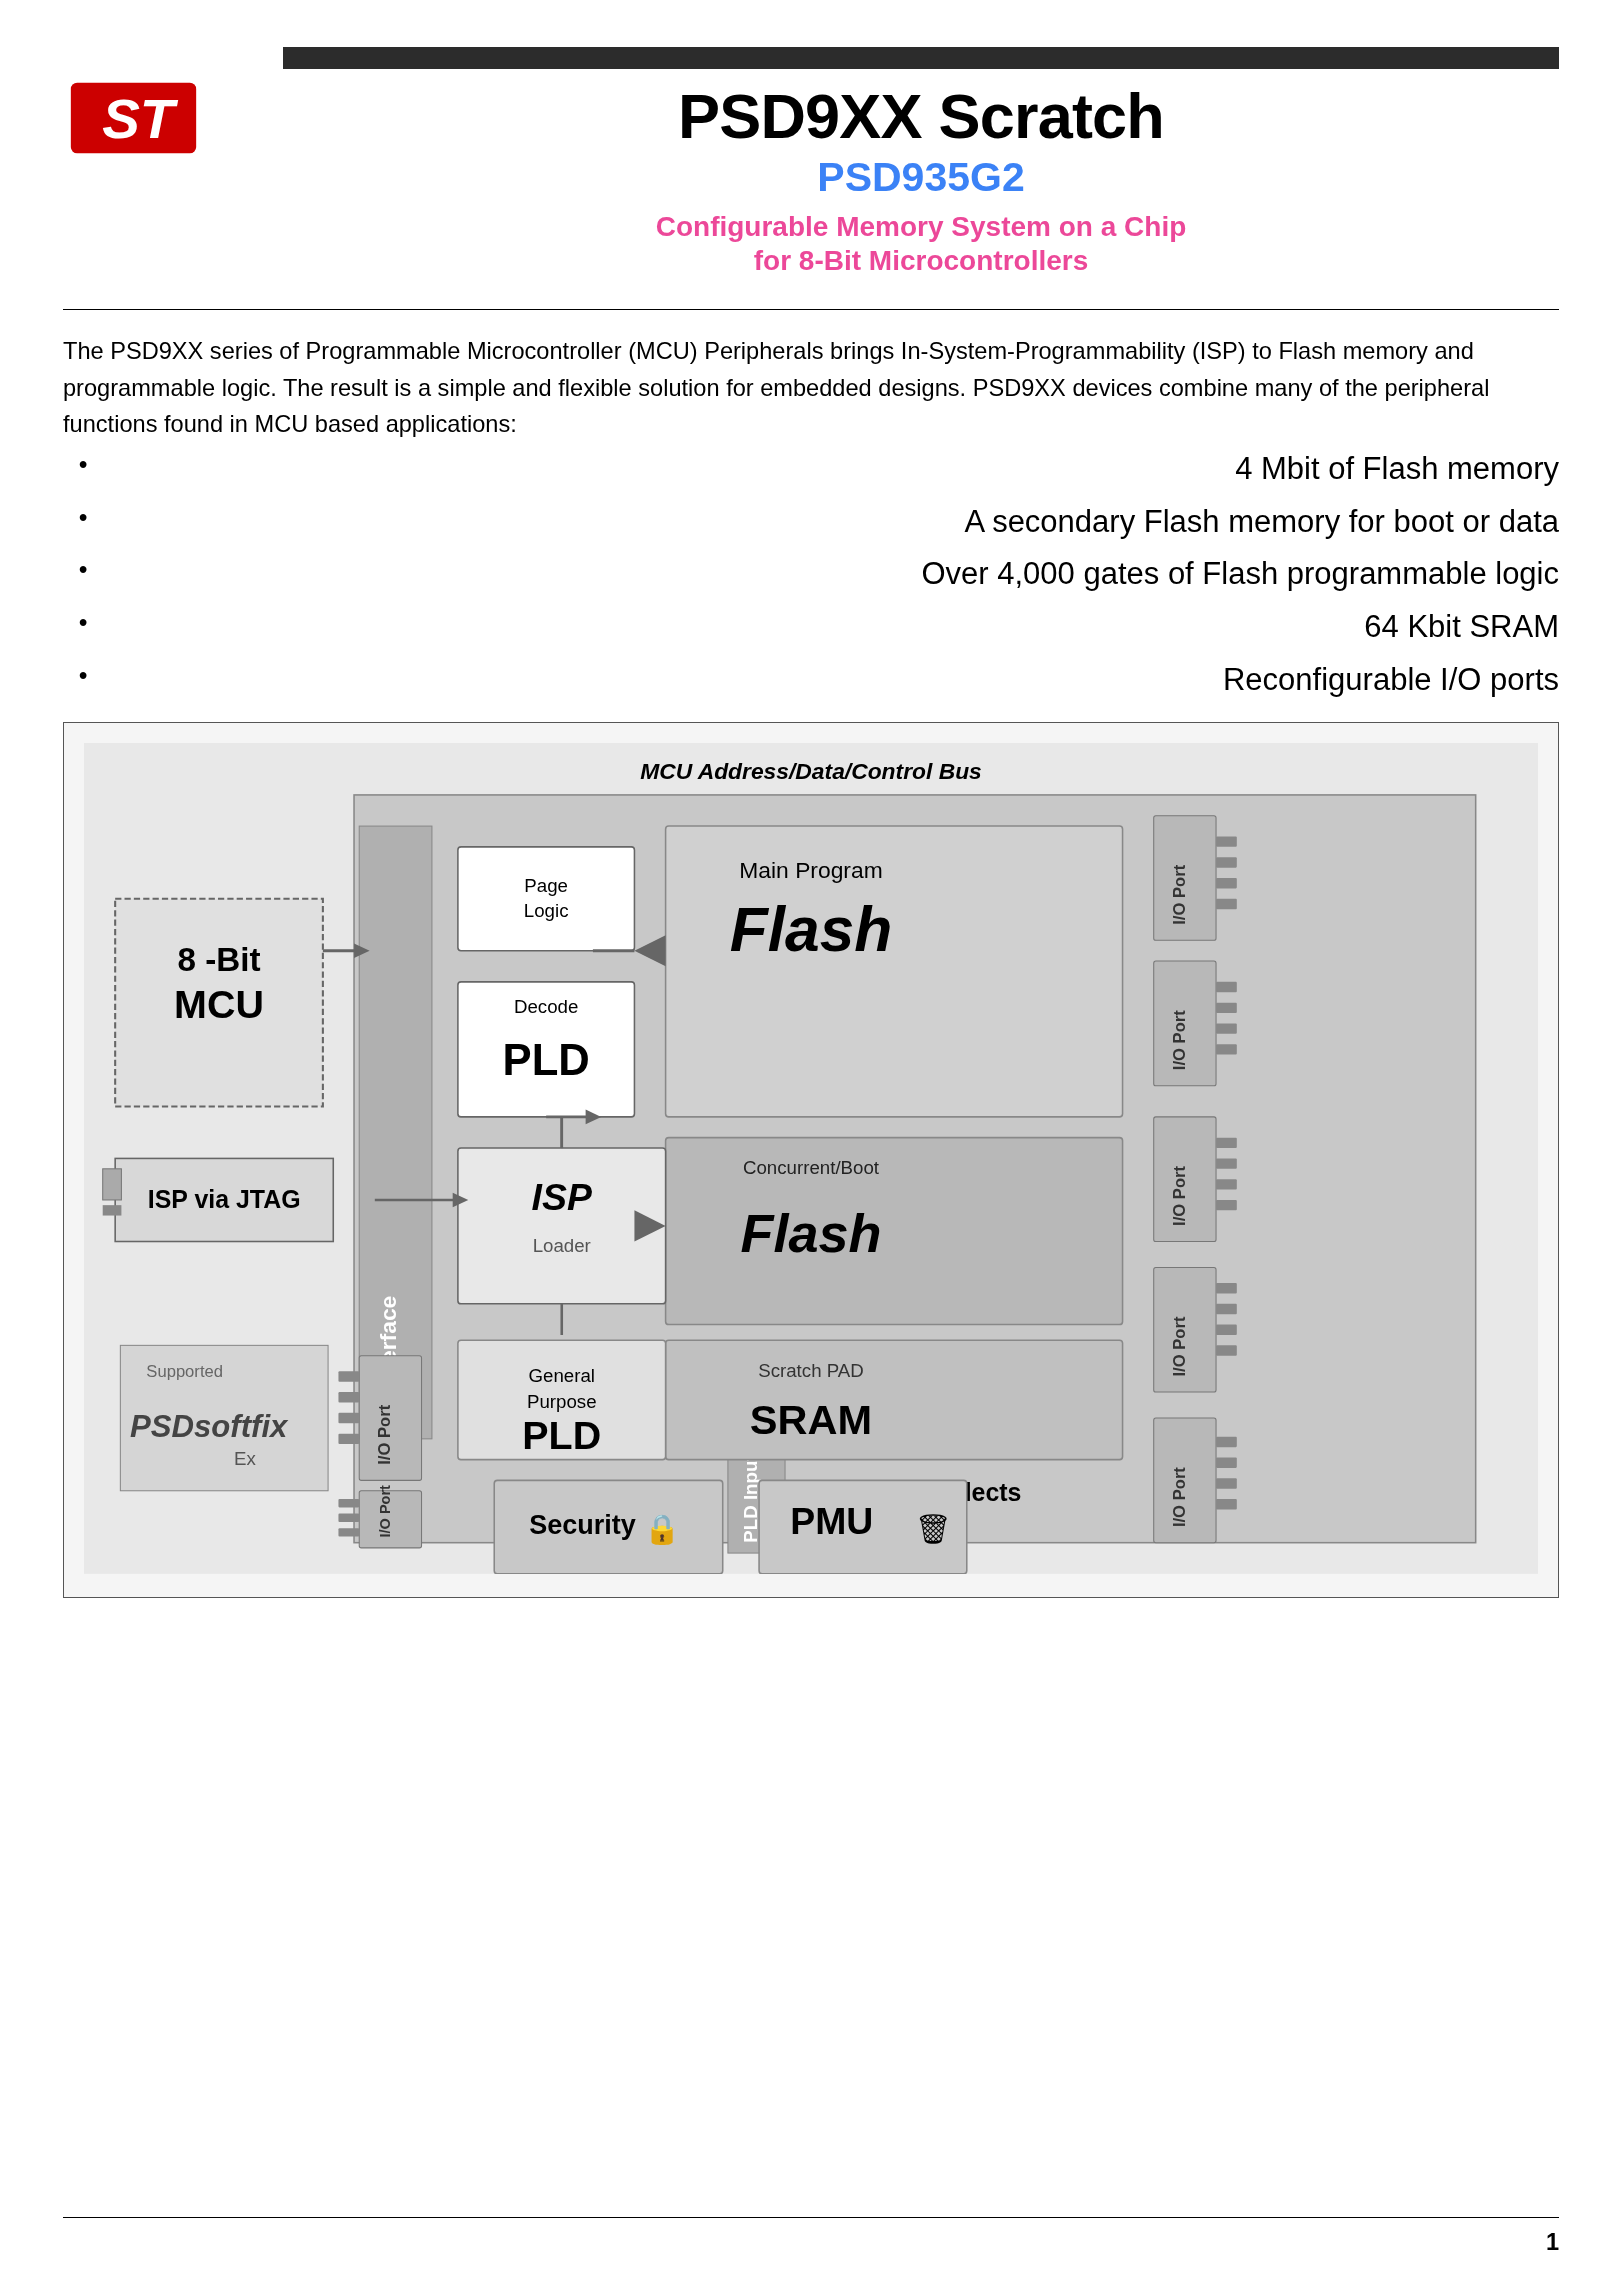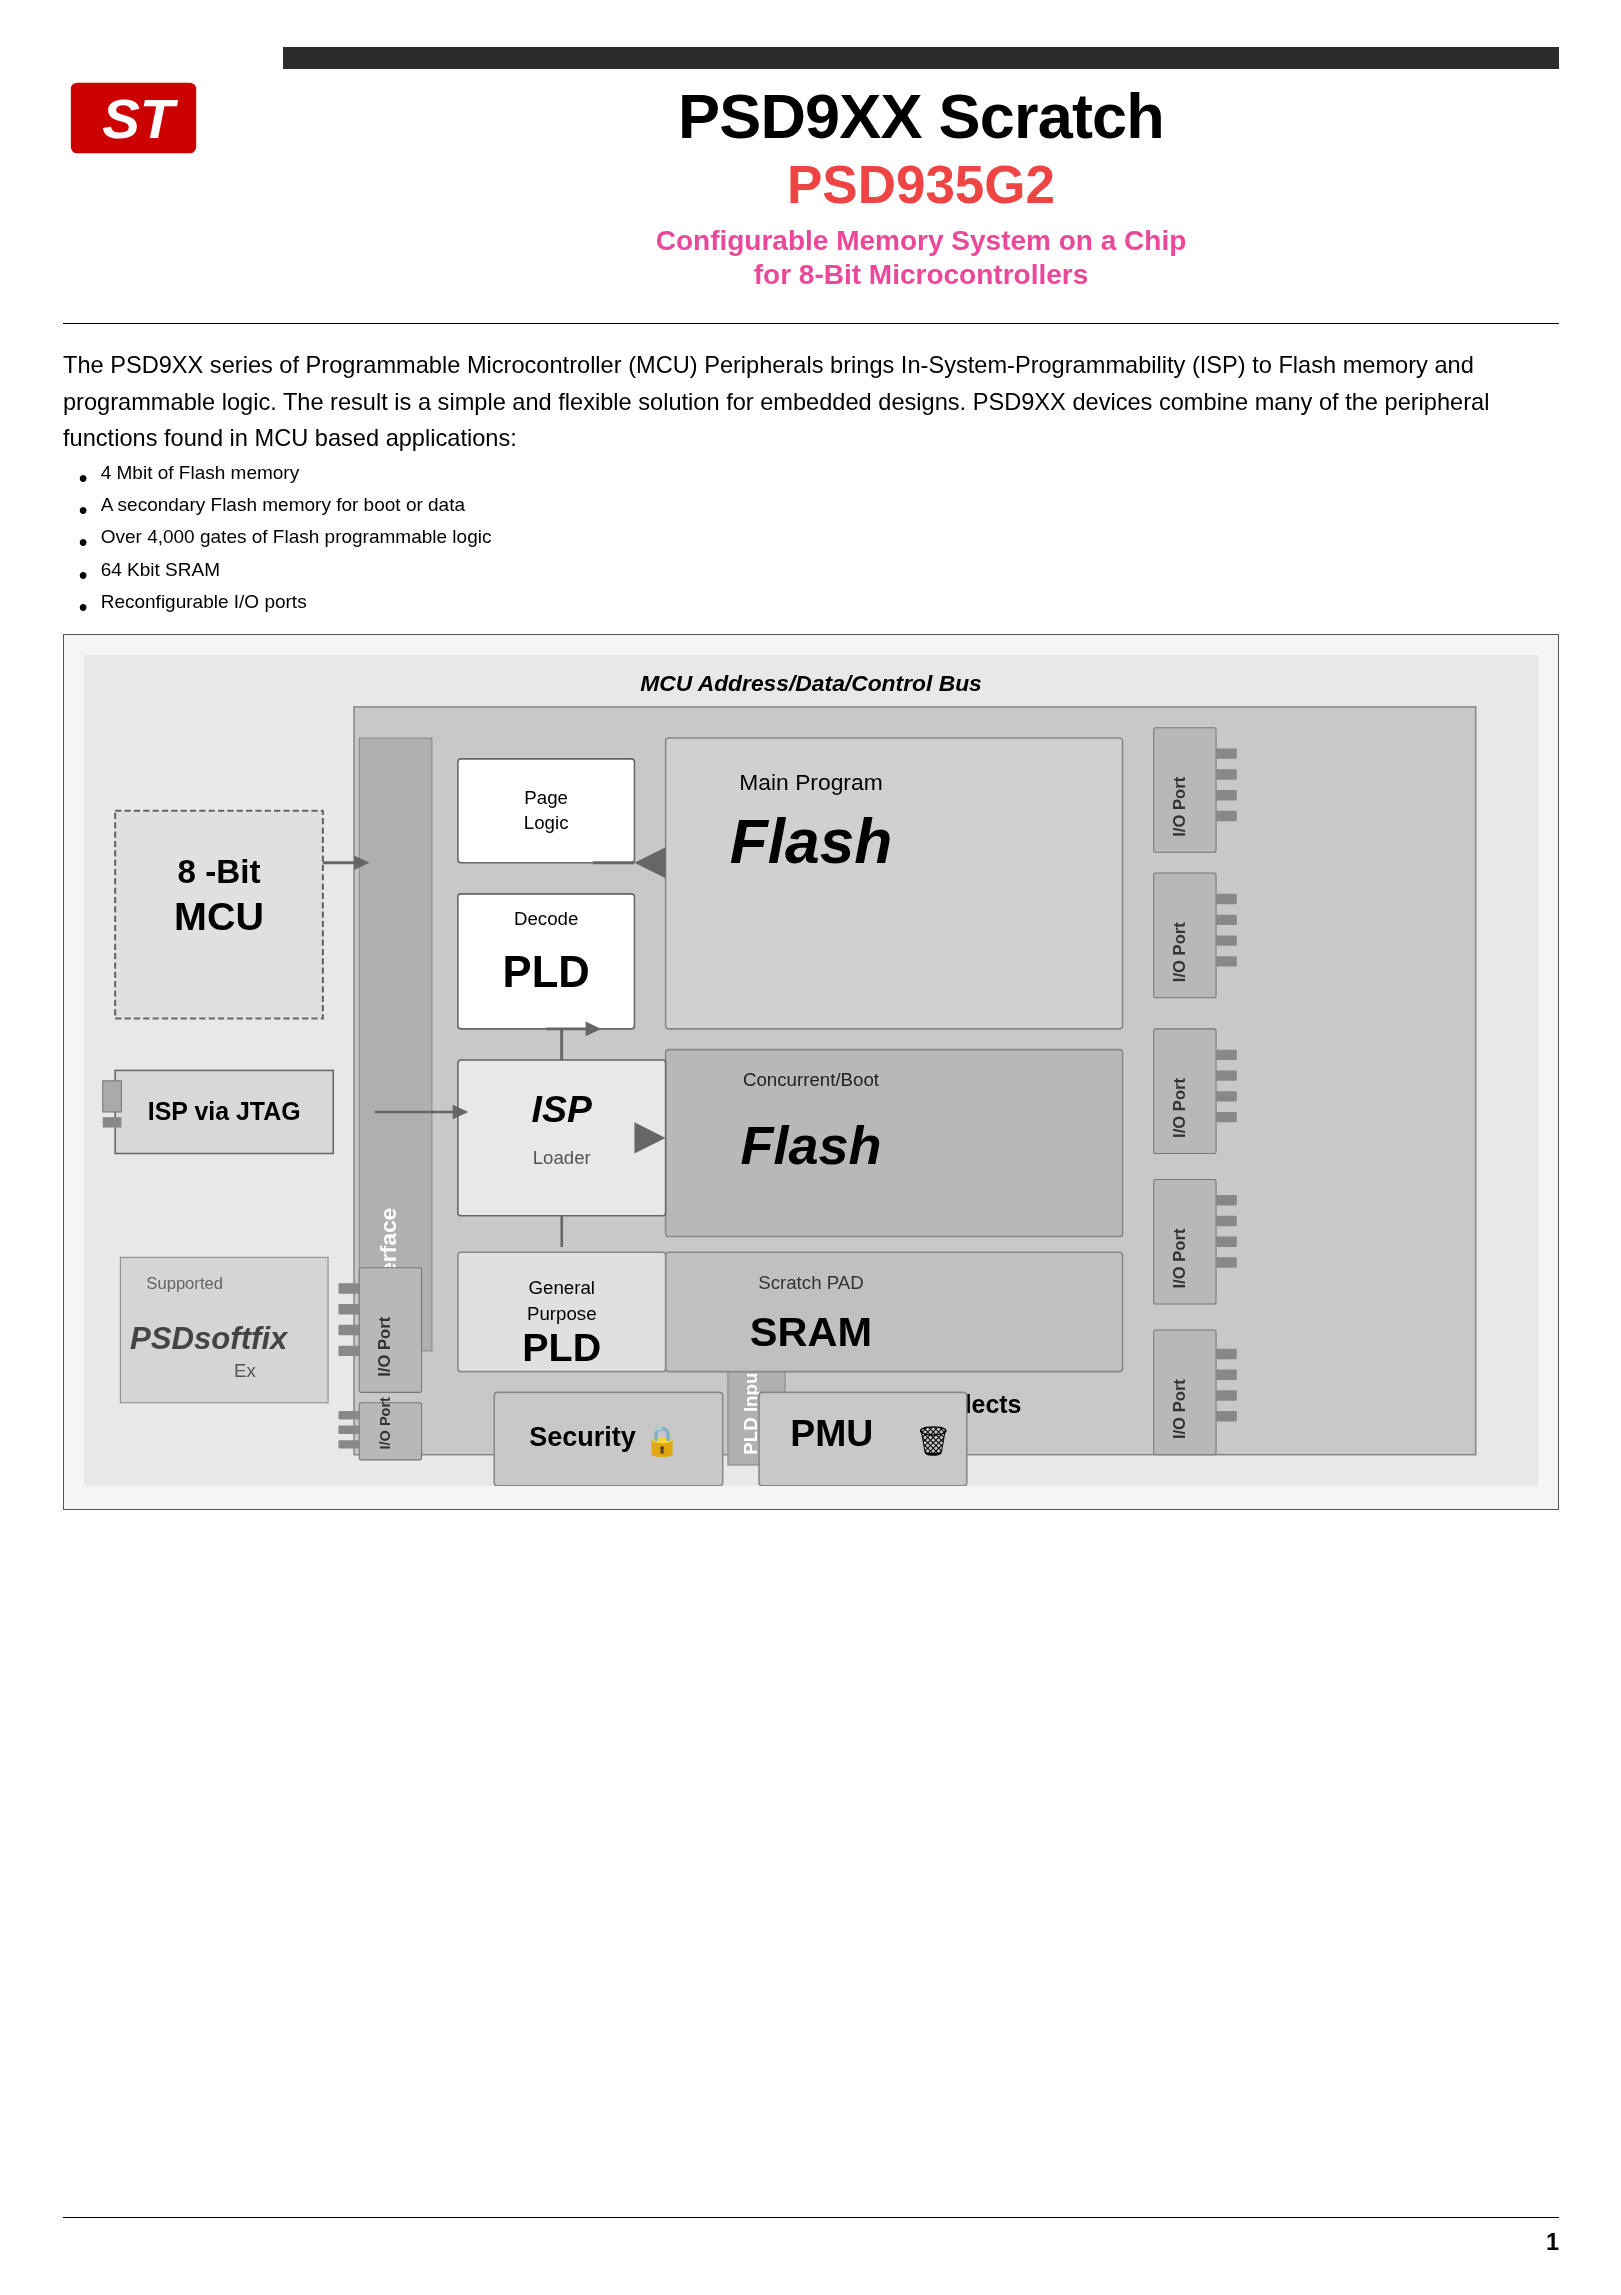--- a/index.html
+++ b/index.html
@@ -41,23 +41,23 @@
       margin-bottom: 15.7px;
     }
     .product-family {
       font-size: 63px;
       font-weight: bold;
       color: #000;
       letter-spacing: -0.8px;
       line-height: 1;
     }
     .product-model {
-      font-size: 53px;
-      font-weight: bold;
-      color: #ef4444;
+      font-size: 41px;
+      font-weight: bold;
+      color: #3b82f6;
       margin-top: 6.3px;
     }
     .product-desc {
       font-size: 28px;
       font-weight: bold;
       color: #ec4899;
       margin-top: 9.4px;
       line-height: 1.2;
     }
 
@@ -91,24 +91,25 @@
     }
     .intro-para {
       font-size: 23.6px;
       line-height: 1.55;
     }
     .bullet-list {
       list-style: none;
       padding-left: 15.7px;
     }
     .bullet-list li {
-      font-size: 19px;
+      font-size: 31px;
       line-height: 1.7;
       position: relative;
       padding-left: 22px;
+      text-align: right;
     }
     .bullet-list li::before {
       content: "•";
       position: absolute;
       left: 0;
       font-size: 25px;
     }
 
     
     .diagram-container {

